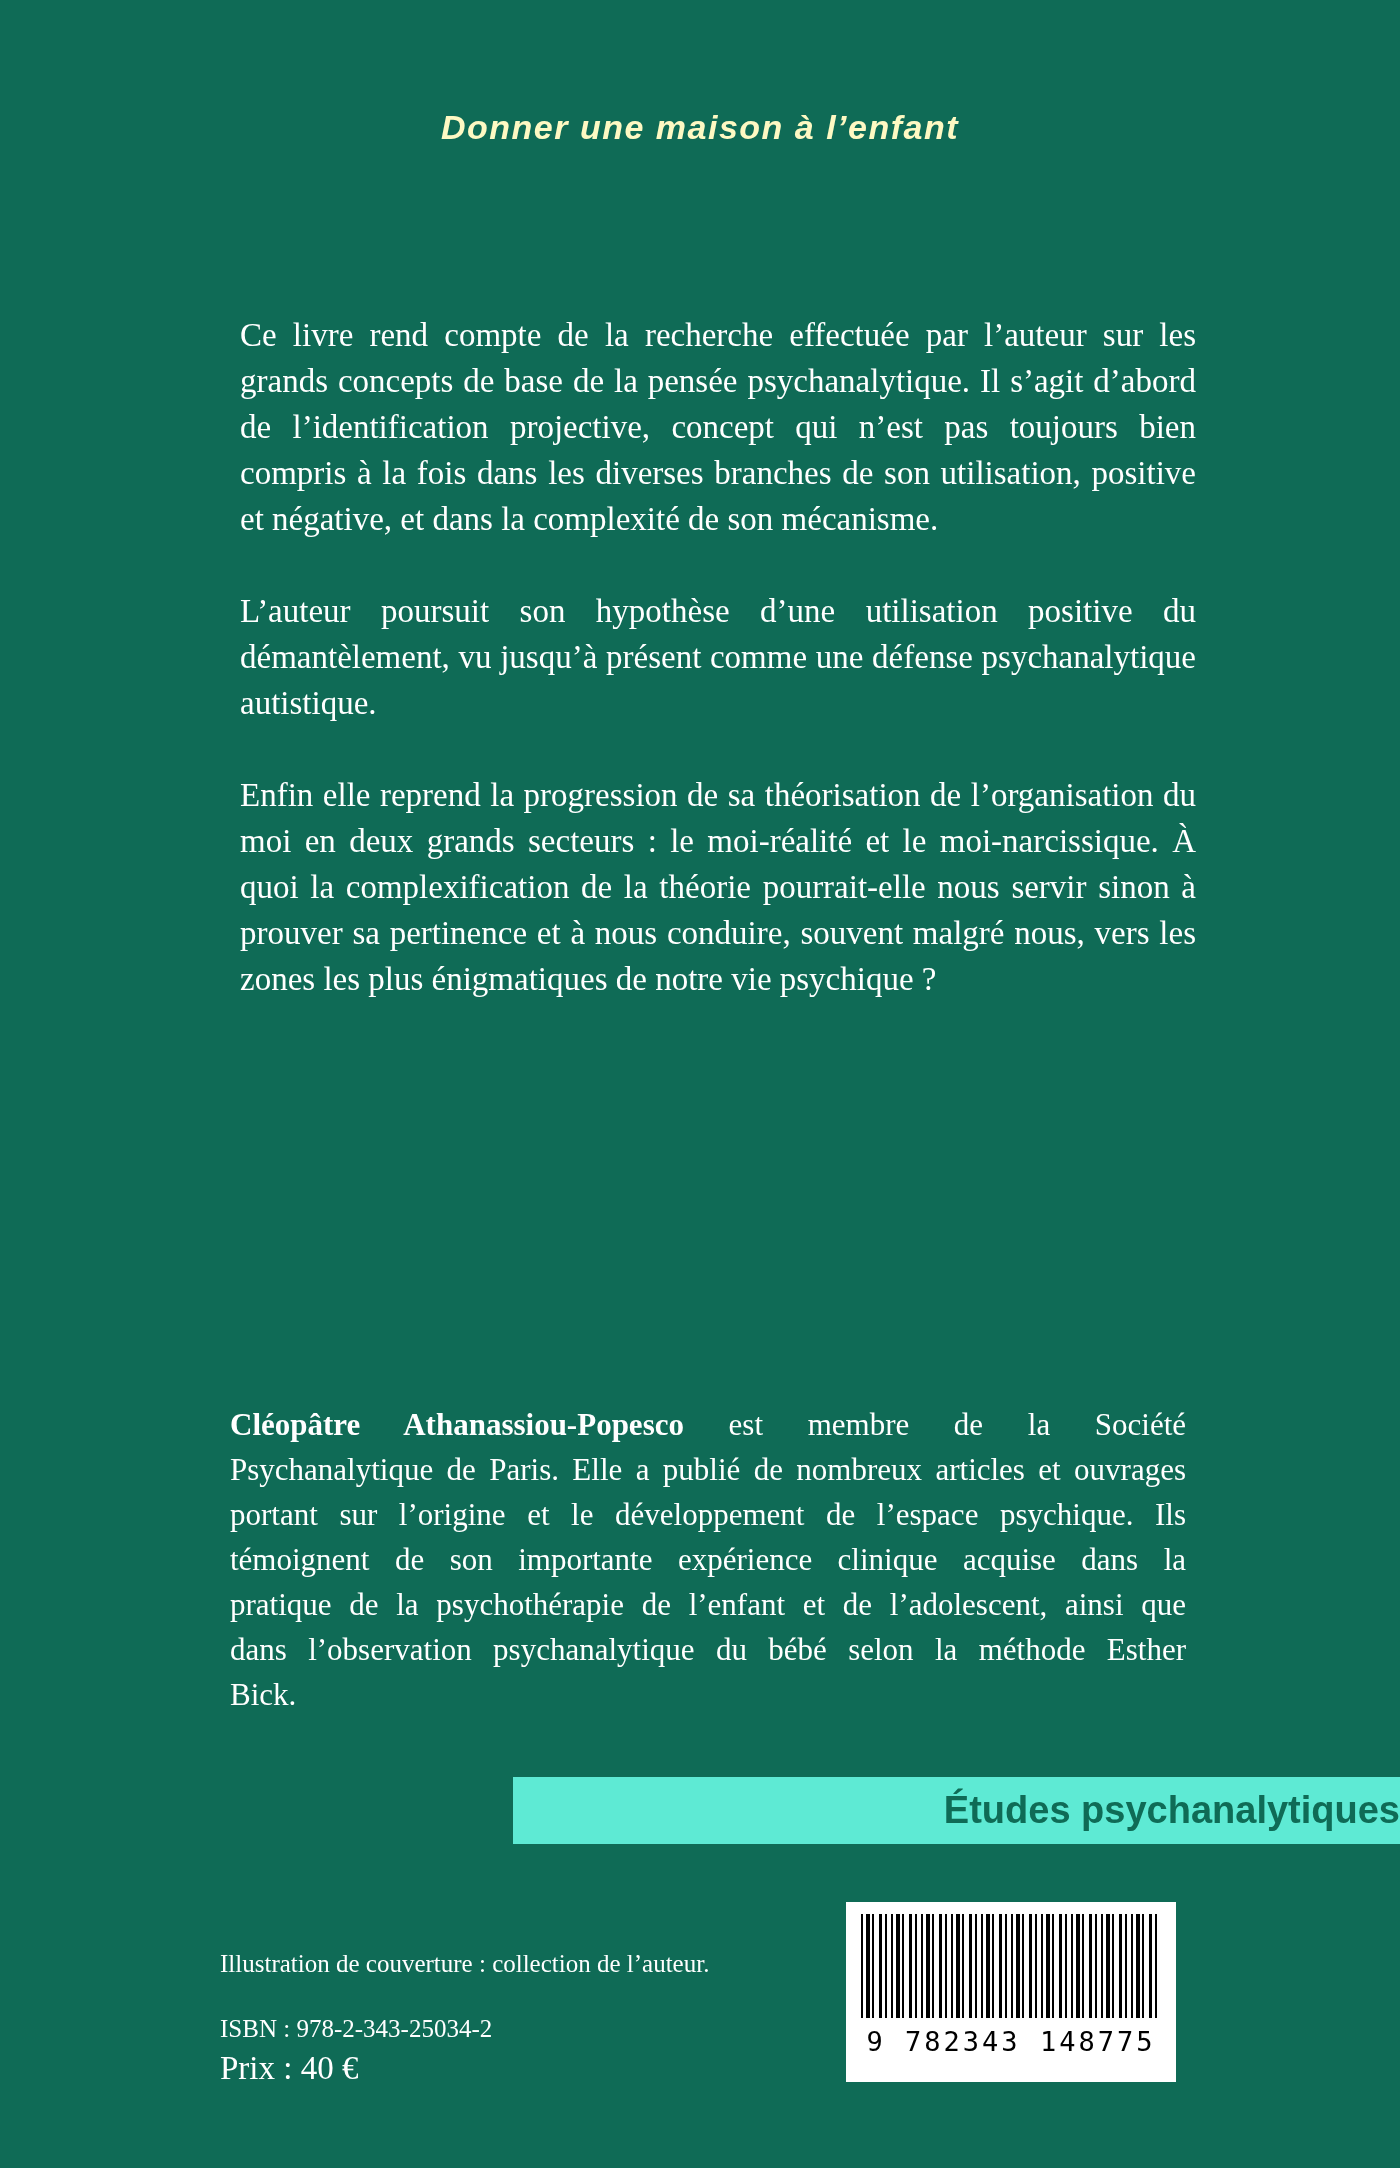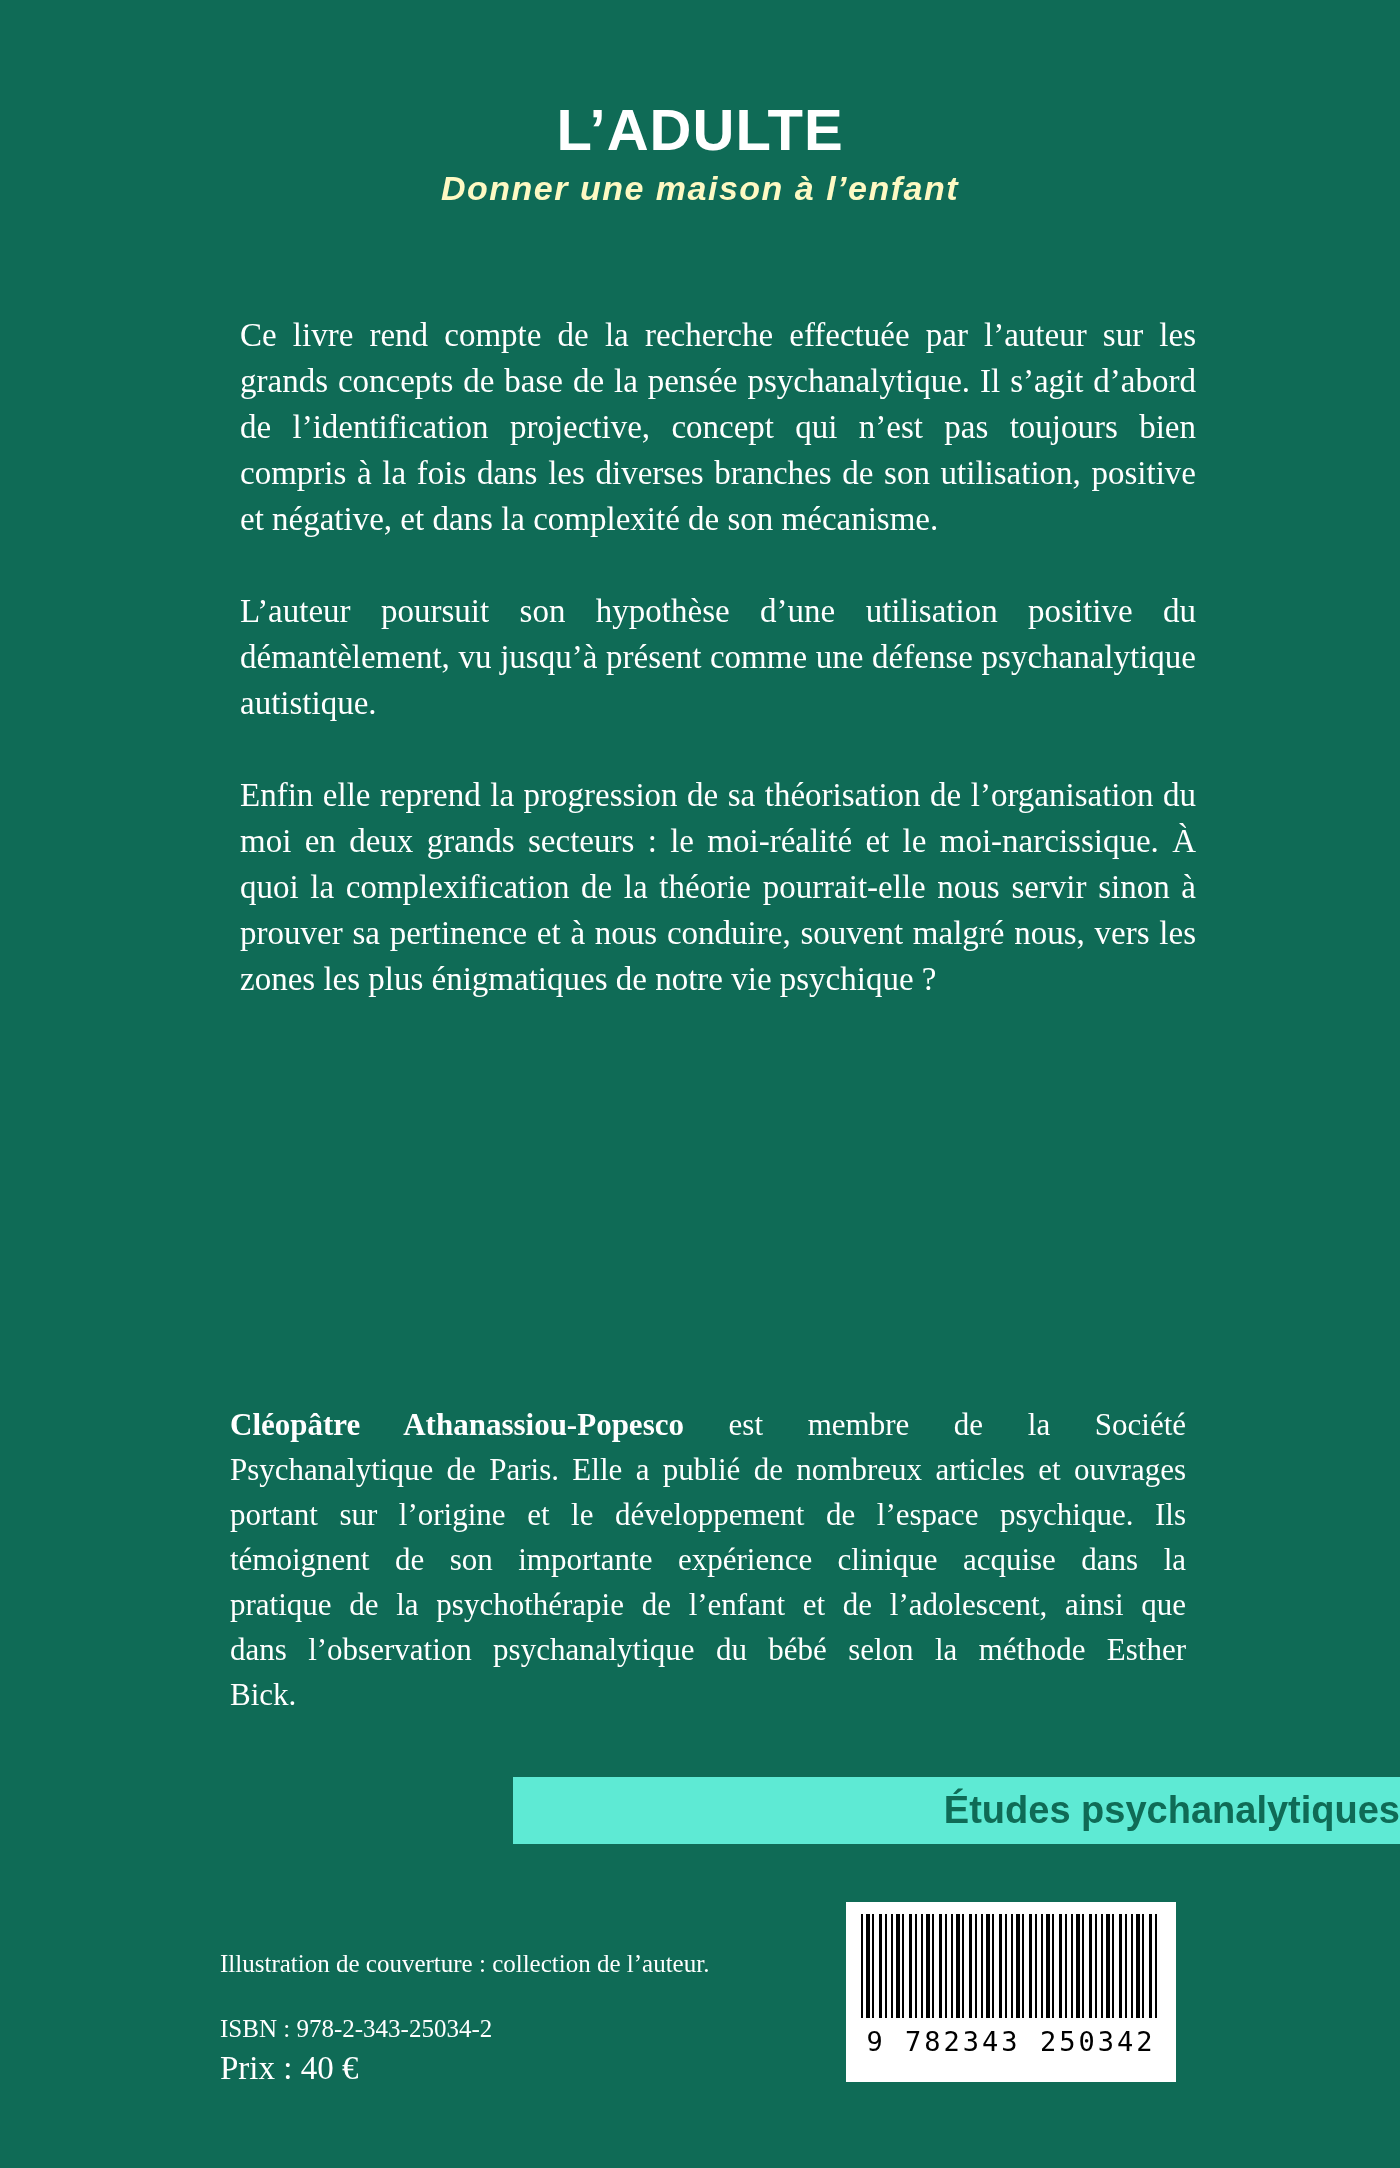--- a/index.html
+++ b/index.html
@@ -153,21 +153,20 @@
     letter-spacing: 3px;
     white-space: nowrap;
   }
 </style>
 </head>
 <body>
 
 <div class="cover">
 
   <div class="header">
-    <h1 class="title">L’ADULTE</h1>
     <h2 class="subtitle">Donner une maison à l’enfant</h2>
   </div>
 
   <div class="blurb">
     <p>Ce livre rend compte de la recherche effectuée par l’auteur sur les grands concepts de base de la pensée psychanalytique. Il s’agit d’abord de l’identification projective, concept qui n’est pas toujours bien compris à la fois dans les diverses branches de son utilisation, positive et négative, et dans la complexité de son mécanisme.</p>
     <p>L’auteur poursuit son hypothèse d’une utilisation positive du démantèlement, vu jusqu’à présent comme une défense psychanalytique autistique.</p>
     <p>Enfin elle reprend la progression de sa théorisation de l’organisation du moi en deux grands secteurs : le moi-réalité et le moi-narcissique. À quoi la complexification de la théorie pourrait-elle nous servir sinon à prouver sa pertinence et à nous conduire, souvent malgré nous, vers les zones les plus énigmatiques de notre vie psychique ?</p>
   </div>
 
   <div class="bio">
@@ -179,16 +178,16 @@
   </div>
 
   <div class="credits">
     <p class="illustration">Illustration de couverture : collection de l’auteur.</p>
     <p class="isbn">ISBN : 978-2-343-25034-2</p>
     <p class="price">Prix : 40 €</p>
   </div>
 
   <div class="barcode-box">
     <div class="bars"></div>
-    <div class="barcode-number">9 782343 250342</div>
+    <div class="barcode-number">9 782343 148775</div>
   </div>
 
 </div>
 
 </body></html>

